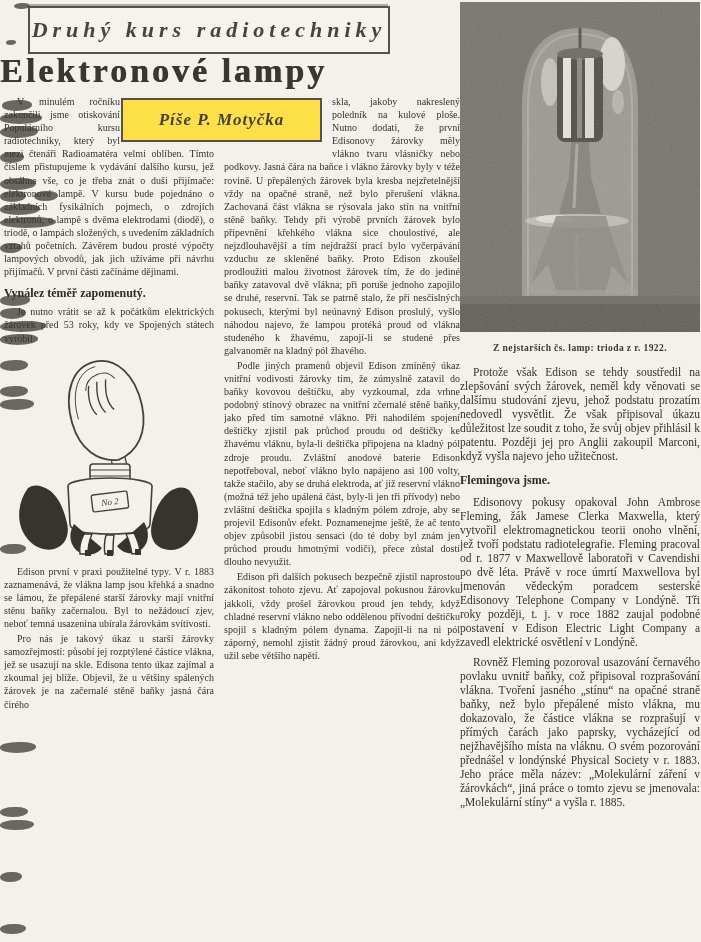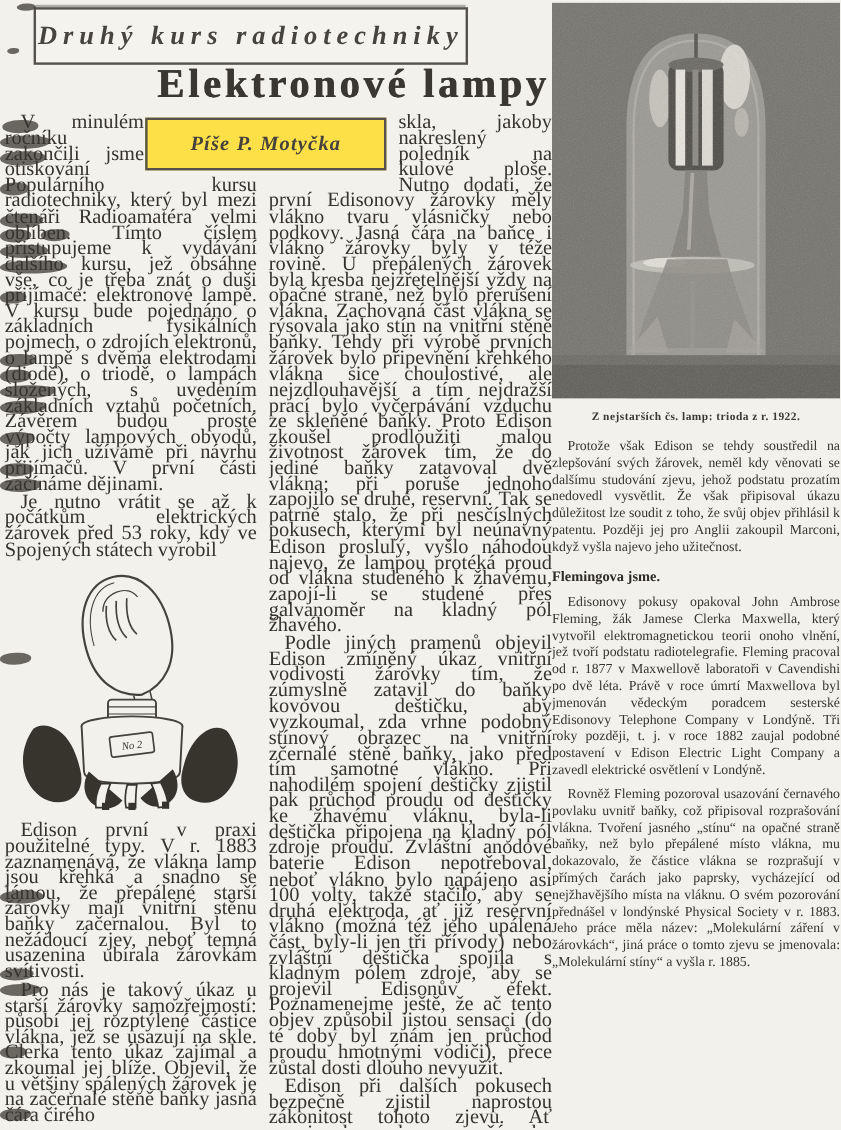--- a/index.html
+++ b/index.html
@@ -20,33 +20,33 @@
     box-shadow:0 -4px 0 -2px rgba(90,88,82,.45);
     display:flex;align-items:center;justify-content:center;
     background:#f4f3ee;
   }
   .kicker-box span{
     font-style:italic;font-weight:bold;font-size:22px;letter-spacing:5px;color:#47443f;
   }
   
   .main-title{
     position:absolute;left:0;top:52px;width:458px;margin:0;
-    text-align:right;font-size:34px;font-weight:bold;letter-spacing:3px;
+    text-align:left;font-size:34px;font-weight:bold;letter-spacing:3px;
     color:#3a3732;text-shadow:0.6px 0 0 #3a3732;
   }
   
   .byline-box{
     position:absolute;left:121px;top:98px;width:197px;height:40px;
     border:2px solid #55524c;background:#fde047;
     display:flex;align-items:center;justify-content:center;
   }
   .byline-box span{font-style:italic;font-weight:bold;font-size:17px;letter-spacing:1px;color:#45423d;}
   
   .col{position:absolute;top:95px;height:845px;overflow:hidden;text-align:justify;}
-  .col p{margin:0 0 2px;text-indent:13px;font-size:17px;line-height:13.1px;}
+  .col p{margin:0 0 2px;text-indent:13px;font-size:10px;line-height:13.1px;}
   .col p.noindent{text-indent:0;}
   .col h3{font-size:12px;font-weight:bold;margin:8px 0 4px;text-align:left;color:#2e2b26;}
   .col-left{left:4px;width:210px;}
   .col-left .spacer{float:right;width:94px;height:50px;}
   .col-mid{left:224px;width:236px;}
   .col-mid .spacer{float:left;width:108px;height:58px;}
   .col-right{left:460px;top:2px;width:240px;height:938px;}
   .col-right p{font-size:11.5px;line-height:14px;margin:0 0 6px;}
   .col-right h3{margin:10px 0 7px;}
   
@@ -79,20 +79,21 @@
 
   <h1 class="main-title">Elektronové lampy</h1>
 
   <div class="byline-box">
     <span>Píše P. Motyčka</span>
   </div>
 
   <div class="col col-left">
     <div class="spacer"></div>
     <p>V minulém ročníku zakončili jsme otiskování Populárního kursu radiotechniky, který byl mezi čtenáři Radioamatéra velmi oblíben. Tímto číslem přistupujeme k vydávání dalšího kursu, jež obsáhne vše, co je třeba znát o duši přijímače: elektronové lampě. V kursu bude pojednáno o základních fysikálních pojmech, o zdrojích elektronů, o lampě s dvěma elektrodami (diodě), o triodě, o lampách složených, s uvedením základních vztahů početních. Závěrem budou prosté výpočty lampových obvodů, jak jich užíváme při návrhu přijímačů. V první části začínáme dějinami.</p>
+    <h3>Vynález téměř zapomenutý.</h3>
     <p>Je nutno vrátit se až k počátkům elektrických žárovek před 53 roky, kdy ve Spojených státech vyrobil</p>
 
     <figure class="bulb-figure">
       <svg width="186" height="204" viewBox="0 0 186 204">
 
         <g transform="rotate(-14 93 70)" stroke="#45423c" fill="none" stroke-width="1.8">
           <path d="M93,8 C71,8 56,30 57,62 C58,90 73,106 93,109 C113,106 128,90 129,62 C130,30 115,8 93,8 Z"></path>
           <path d="M93,13 C75,13 63,32 64,60" stroke-width="0.9"></path>
 
           <path d="M82,30 c-4,12 -4,22 1,30 M91,28 c-4,13 -4,24 1,32 M100,28 c-4,13 -4,24 1,31" stroke-width="1.4"></path>
@@ -120,21 +121,21 @@
         <path d="M68,182 c-4,8 -5,14 -4,20 l8,0 c0,-6 1,-13 4,-20 Z" fill="#f2f1ec" stroke="#37342e" stroke-width="1.4"></path>
         <path d="M90,183 c-2,8 -2,14 -1,19 l8,0 c0,-5 0,-12 1,-19 Z" fill="#f2f1ec" stroke="#37342e" stroke-width="1.4"></path>
         <path d="M118,181 c4,8 6,14 6,20 l-8,1 c-1,-6 -3,-14 -6,-20 Z" fill="#f2f1ec" stroke="#37342e" stroke-width="1.4"></path>
         <rect x="69" y="198" width="6" height="6" fill="#37342e"></rect>
         <rect x="91" y="198" width="6" height="6" fill="#37342e"></rect>
         <rect x="119" y="197" width="6" height="6" fill="#37342e"></rect>
       </svg>
     </figure>
 
     <p>Edison první v praxi použitelné typy. V r. 1883 zaznamenává, že vlákna lamp jsou křehká a snadno se lámou, že přepálené starší žárovky mají vnitřní stěnu baňky začernalou. Byl to nežádoucí zjev, neboť temná usazenina ubírala žárovkám svítivosti.</p>
-    <p>Pro nás je takový úkaz u starší žárovky samozřejmostí: působí jej rozptýlené částice vlákna, jež se usazují na skle. Clerka tento úkaz zajímal a zkoumal jej blíže. Objevil, že u většiny spálených žárovek je na začernalé stěně baňky jasná čára čirého</p>
+    <p>Pro nás je takový úkaz u starší žárovky samozřejmostí: působí jej rozptýlené částice vlákna, jež se usazují na skle. Edisona tento úkaz zajímal a zkoumal jej blíže. Objevil, že u většiny spálených žárovek je na začernalé stěně baňky jasná čára čirého</p>
   </div>
 
   <div class="col col-mid">
     <div class="spacer"></div>
     <p class="noindent">skla, jakoby nakreslený poledník na kulové ploše. Nutno dodati, že první Edisonovy žárovky měly vlákno tvaru vlásničky nebo podkovy. Jasná čára na baňce i vlákno žárovky byly v téže rovině. U přepálených žárovek byla kresba nejzřetelnější vždy na opačné straně, než bylo přerušení vlákna. Zachovaná část vlákna se rýsovala jako stín na vnitřní stěně baňky. Tehdy při výrobě prvních žárovek bylo připevnění křehkého vlákna sice choulostivé, ale nejzdlouhavější a tím nejdražší prací bylo vyčerpávání vzduchu ze skleněné baňky. Proto Edison zkoušel prodloužiti malou životnost žárovek tím, že do jediné baňky zatavoval dvě vlákna; při poruše jednoho zapojilo se druhé, reservní. Tak se patrně stalo, že při nesčíslných pokusech, kterými byl neúnavný Edison proslulý, vyšlo náhodou najevo, že lampou protéká proud od vlákna studeného k žhavému, zapojí-li se studené přes galvanoměr na kladný pól žhavého.</p>
     <p>Podle jiných pramenů objevil Edison zmíněný úkaz vnitřní vodivosti žárovky tím, že zúmyslně zatavil do baňky kovovou deštičku, aby vyzkoumal, zda vrhne podobný stínový obrazec na vnitřní zčernalé stěně baňky, jako před tím samotné vlákno. Při nahodilém spojení deštičky zjistil pak průchod proudu od deštičky ke žhavému vláknu, byla-li deštička připojena na kladný pól zdroje proudu. Zvláštní anodové baterie Edison nepotřeboval, neboť vlákno bylo napájeno asi 100 volty, takže stačilo, aby se druhá elektroda, ať již reservní vlákno (možná též jeho upálená část, byly-li jen tři přívody) nebo zvláštní deštička spojila s kladným pólem zdroje, aby se projevil Edisonův efekt. Poznamenejme ještě, že ač tento objev způsobil jistou sensaci (do té doby byl znám jen průchod proudu hmotnými vodiči), přece zůstal dosti dlouho nevyužit.</p>
     <p>Edison při dalších pokusech bezpečně zjistil naprostou zákonitost tohoto zjevu. Ať zapojoval pokusnou žárovku jakkoli, vždy prošel žárovkou proud jen tehdy, když chladné reservní vlákno nebo oddělenou přívodní deštičku spojil s kladným pólem dynama. Zapojil-li na ni pól záporný, nemohl zjistit žádný proud žárovkou, ani když užil sebe většího napětí.</p>
   </div>
 
   <div class="col col-right">

